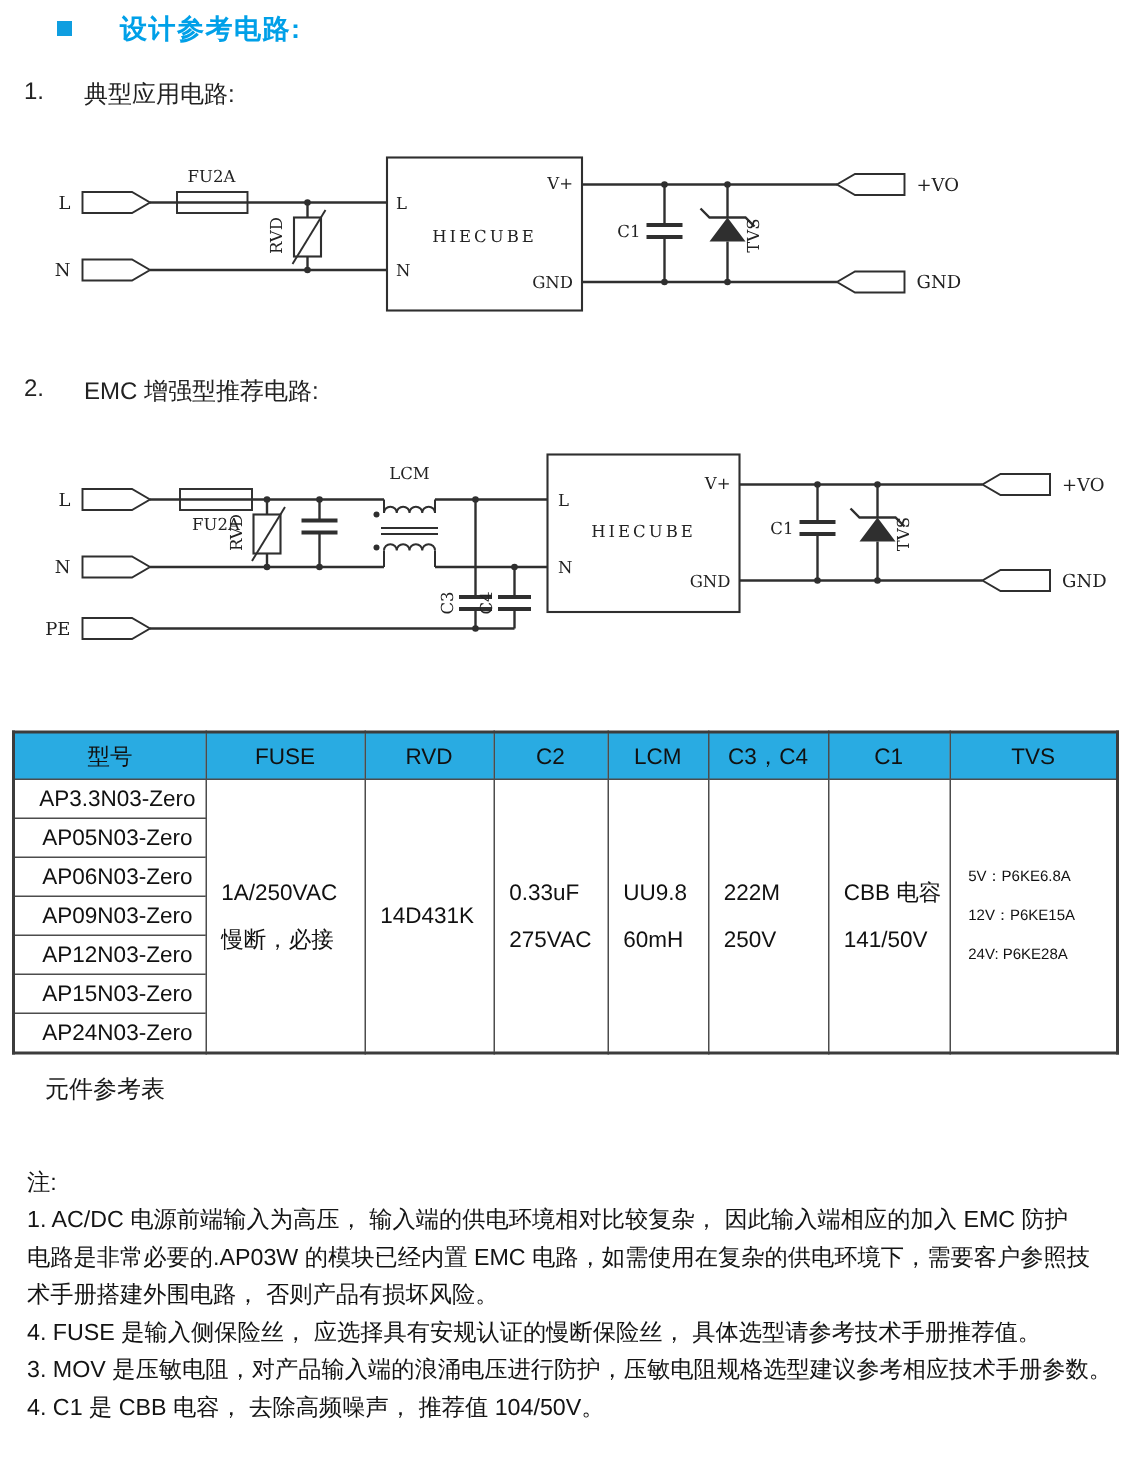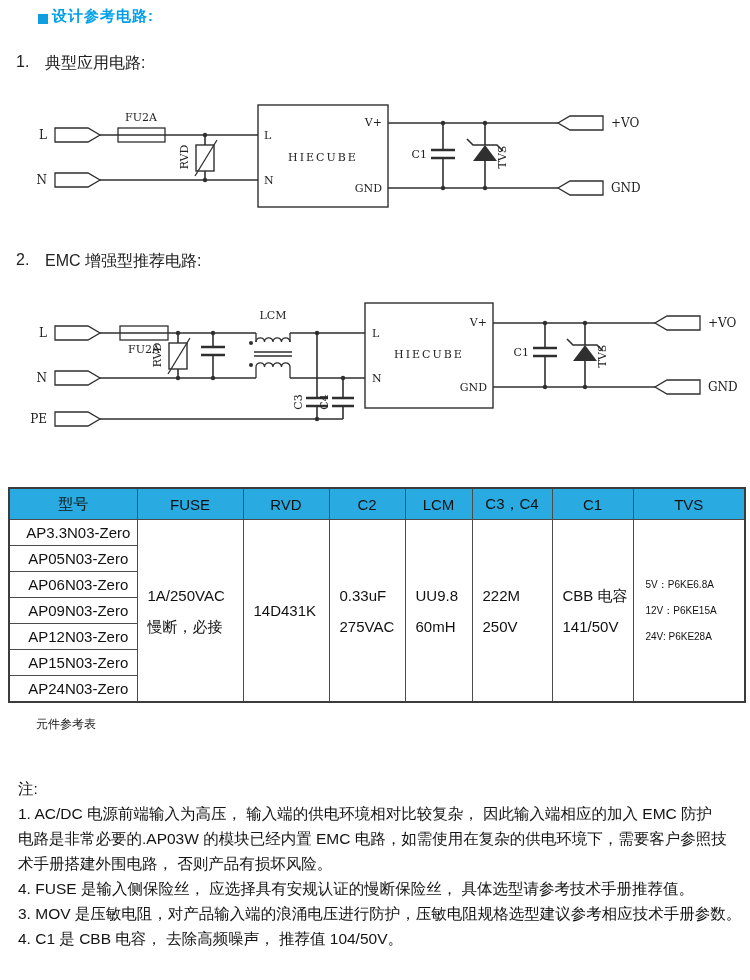--- a/index.html
+++ b/index.html
@@ -2,25 +2,25 @@
 <html><head>
 <meta charset="utf-8">
 <style>
   html,body{margin:0;padding:0;background:#fff;}
   #page{position:relative;width:750px;height:980px;background:#ffffff;
         font-family:"Liberation Sans",sans-serif;color:#1a1a1a;overflow:hidden;}
   .abs{position:absolute;}
 
   
   #bullet{left:38px;top:14px;width:10px;height:10px;background:#0f9ee0;}
-  #page-title{left:52px;top:7px;font-size:15px;font-weight:bold;color:#00a0e8;letter-spacing:1px;text-align:right;}
+  #page-title{left:80px;top:7px;font-size:18px;font-weight:bold;color:#00a0e8;letter-spacing:1px;text-align:right;}
 
   .sec-heading{font-size:16px;font-weight:500;color:#222;}
   .sec-num{position:absolute;left:16px;}
-  .sec-text{position:absolute;left:45px;}
+  .sec-text{position:absolute;left:56px;}
   #sec1{top:53px;}
   #sec2{top:251px;}
 
   
   svg{display:block;}
   svg text{font-family:"DejaVu Serif",serif;font-size:11px;fill:#222;}
   .wire{stroke:#2f2f2f;stroke-width:1.6;fill:none;}
   .thin{stroke:#2f2f2f;stroke-width:1.3;fill:none;}
   .comp{stroke:#2f2f2f;stroke-width:1.4;fill:#ffffff;}
   .plate{stroke:#2f2f2f;stroke-width:2.6;fill:none;}
@@ -33,21 +33,21 @@
   #comp-table{position:absolute;left:8px;top:487px;border-collapse:collapse;
               border:2px solid #3c3c3c;table-layout:fixed;}
   #comp-table th,#comp-table td{border:1px solid #4c4c4c;font-weight:normal;
               font-size:15px;color:#111;padding:0;}
   #comp-table th{height:30px;background:#29abe2;font-weight:500;text-align:center;}
   .model-cell{height:25px;text-align:center;padding-left:10px !important;}
   .merged{vertical-align:middle;text-align:left;padding-left:10px !important;}
   .merged .ln{line-height:31px;white-space:nowrap;}
   .tvs-cell .ln{line-height:26px;font-size:10px;padding-left:2px;}
 
-  #table-caption{left:36px;top:716px;font-size:12px;color:#1a1a1a;}
+  #table-caption{left:30px;top:716px;font-size:16px;color:#1a1a1a;}
 
   #notes{left:18px;top:776px;width:726px;font-size:15.5px;color:#141414;}
   #notes .note-ln{line-height:25px;white-space:nowrap;}
 </style>
 </head>
 <body>
 
 <div id="page">
 
   <div class="abs" id="bullet"></div>

